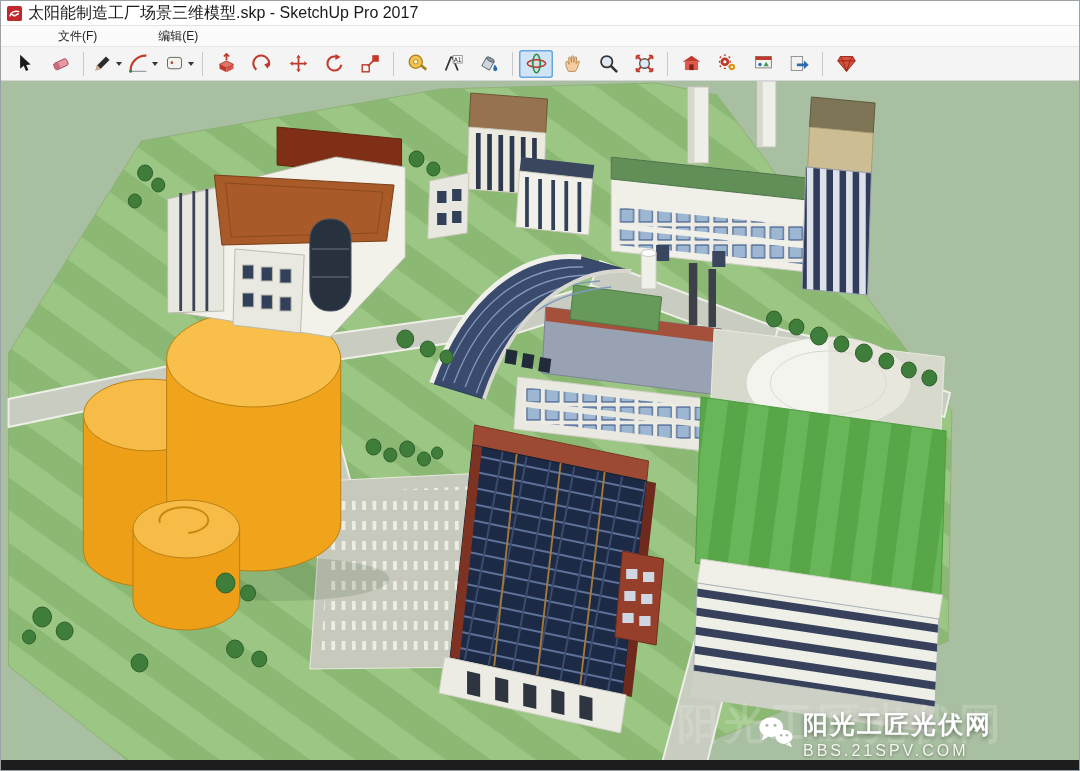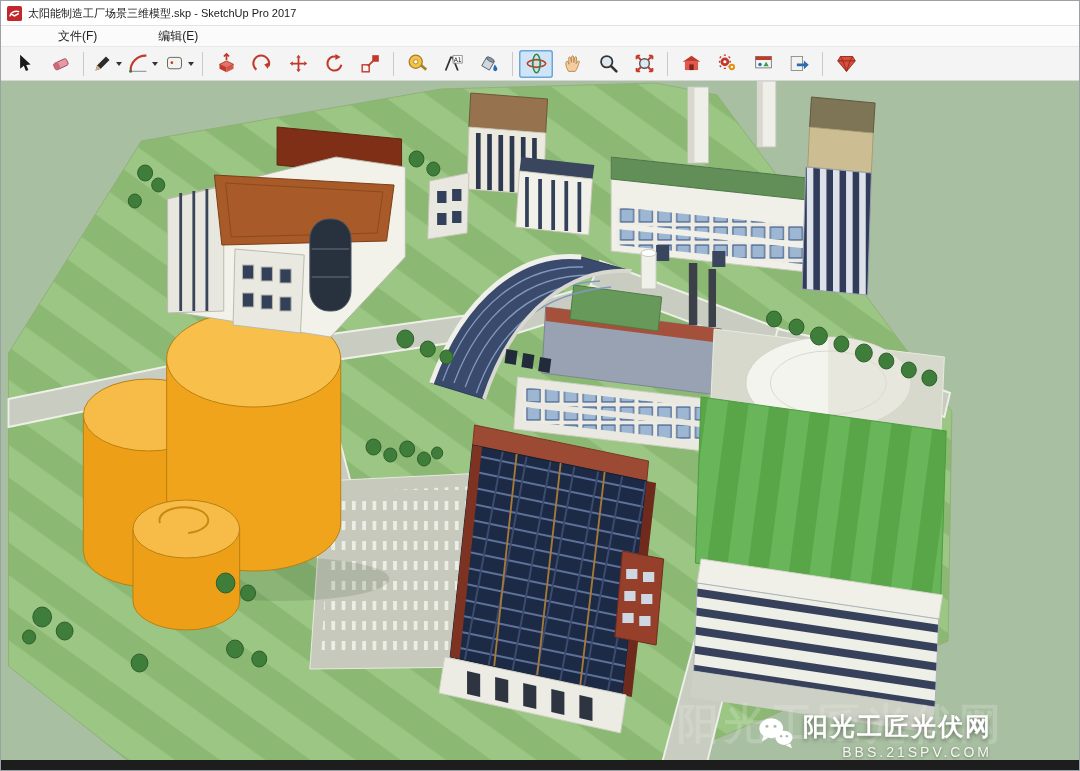--- a/index.html
+++ b/index.html
@@ -7,21 +7,21 @@
     width:1080px;height:771px;position:relative;overflow:hidden;
     font-family:"Liberation Sans","DejaVu Sans",sans-serif;
     background:#a9bfa2;border:1px solid #9aa2a8;box-sizing:border-box;
   }
   
   .titlebar{
     height:24px;background:#ffffff;display:flex;align-items:center;
     padding:0 6px;gap:6px;border-bottom:1px solid #e3e3e3;
   }
   .titlebar .app-icon svg{display:block;}
-  .titlebar .title{font-size:11px;color:#1a1a1a;white-space:nowrap;}
+  .titlebar .title{font-size:16px;color:#1a1a1a;white-space:nowrap;}
   
   .menubar{
     height:20px;background:#fbfbfb;display:flex;align-items:center;
     padding:0 4px;border-bottom:1px solid #e8e8e8;font-size:12px;color:#222;
   }
   .menu-item{padding:2px 8px;cursor:default;margin-left:45px;}
   
   .toolbar{
     height:33px;background:#f4f4f4;display:flex;align-items:center;
     padding:0 5px;border-bottom:1px solid #d6d6d6;
@@ -44,21 +44,21 @@
   
   .wm-ghost{
     position:absolute;right:2px;bottom:12px;font-size:42px;font-weight:bold;
     color:rgba(238,243,233,0.22);letter-spacing:5px;white-space:nowrap;pointer-events:none;
   }
   .watermark{
     position:absolute;right:16px;bottom:4px;display:flex;align-items:center;gap:9px;color:#fff;
   }
   .wm-title{font-size:25px;font-weight:bold;letter-spacing:2px;
     text-shadow:0 2px 4px rgba(55,65,50,.6);white-space:nowrap;}
-  .wm-sub{font-size:14px;letter-spacing:3px;text-align:right;margin-top:1px;
+  .wm-sub{font-size:16px;letter-spacing:3px;text-align:left;margin-top:1px;
     color:#f4f7f0;text-shadow:0 1px 3px rgba(55,65,50,.6);}
   
   .bottom-edge{position:absolute;left:0;bottom:0;width:100%;height:10px;background:#1d1d1d;}
 </style>
 </head>
 <body>
 
 <div class="window">
 
   <div class="titlebar">

